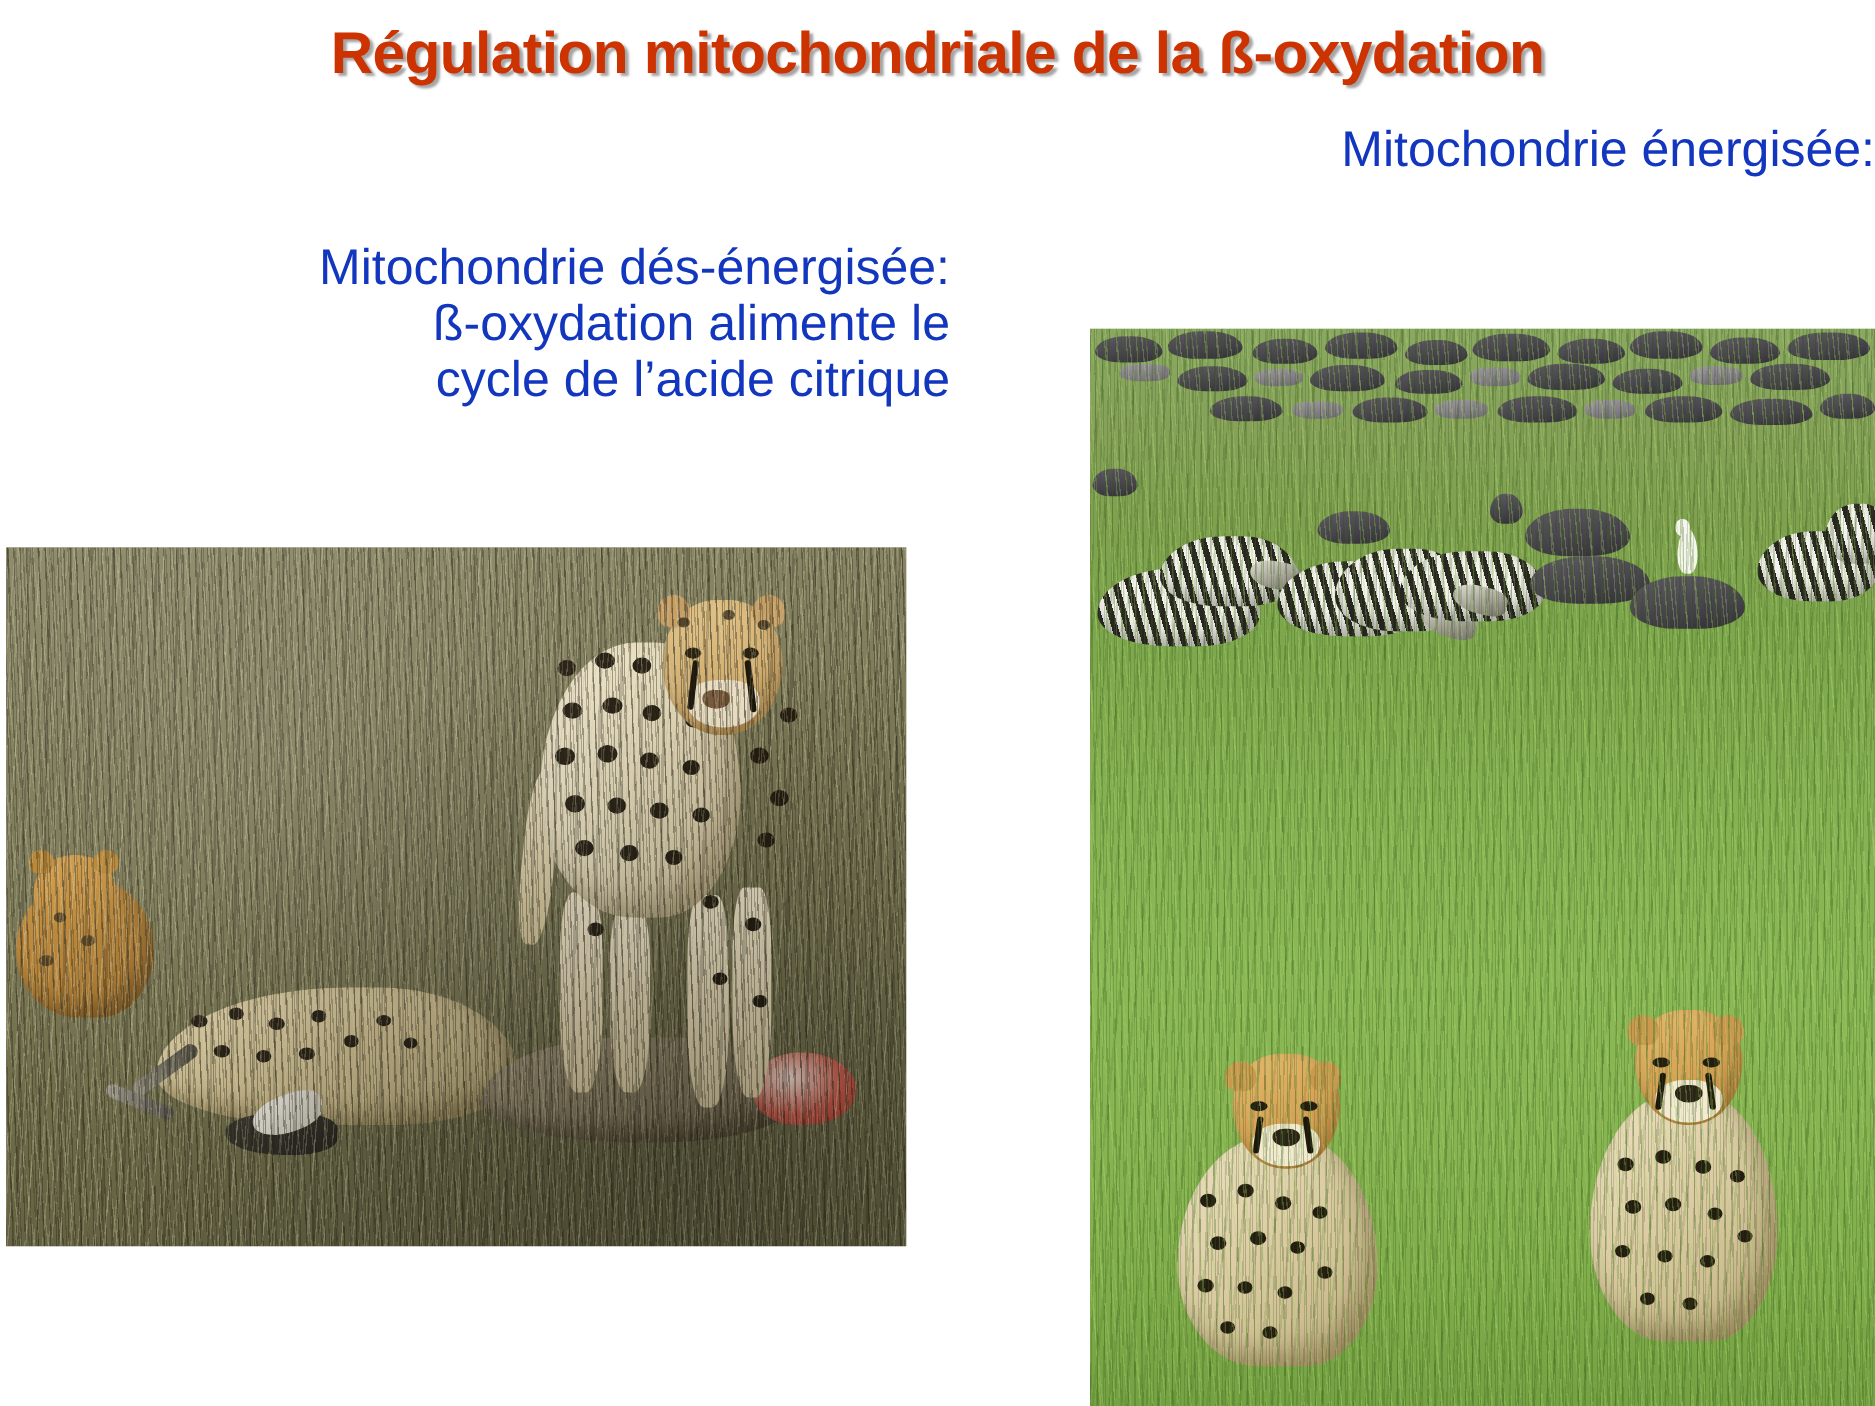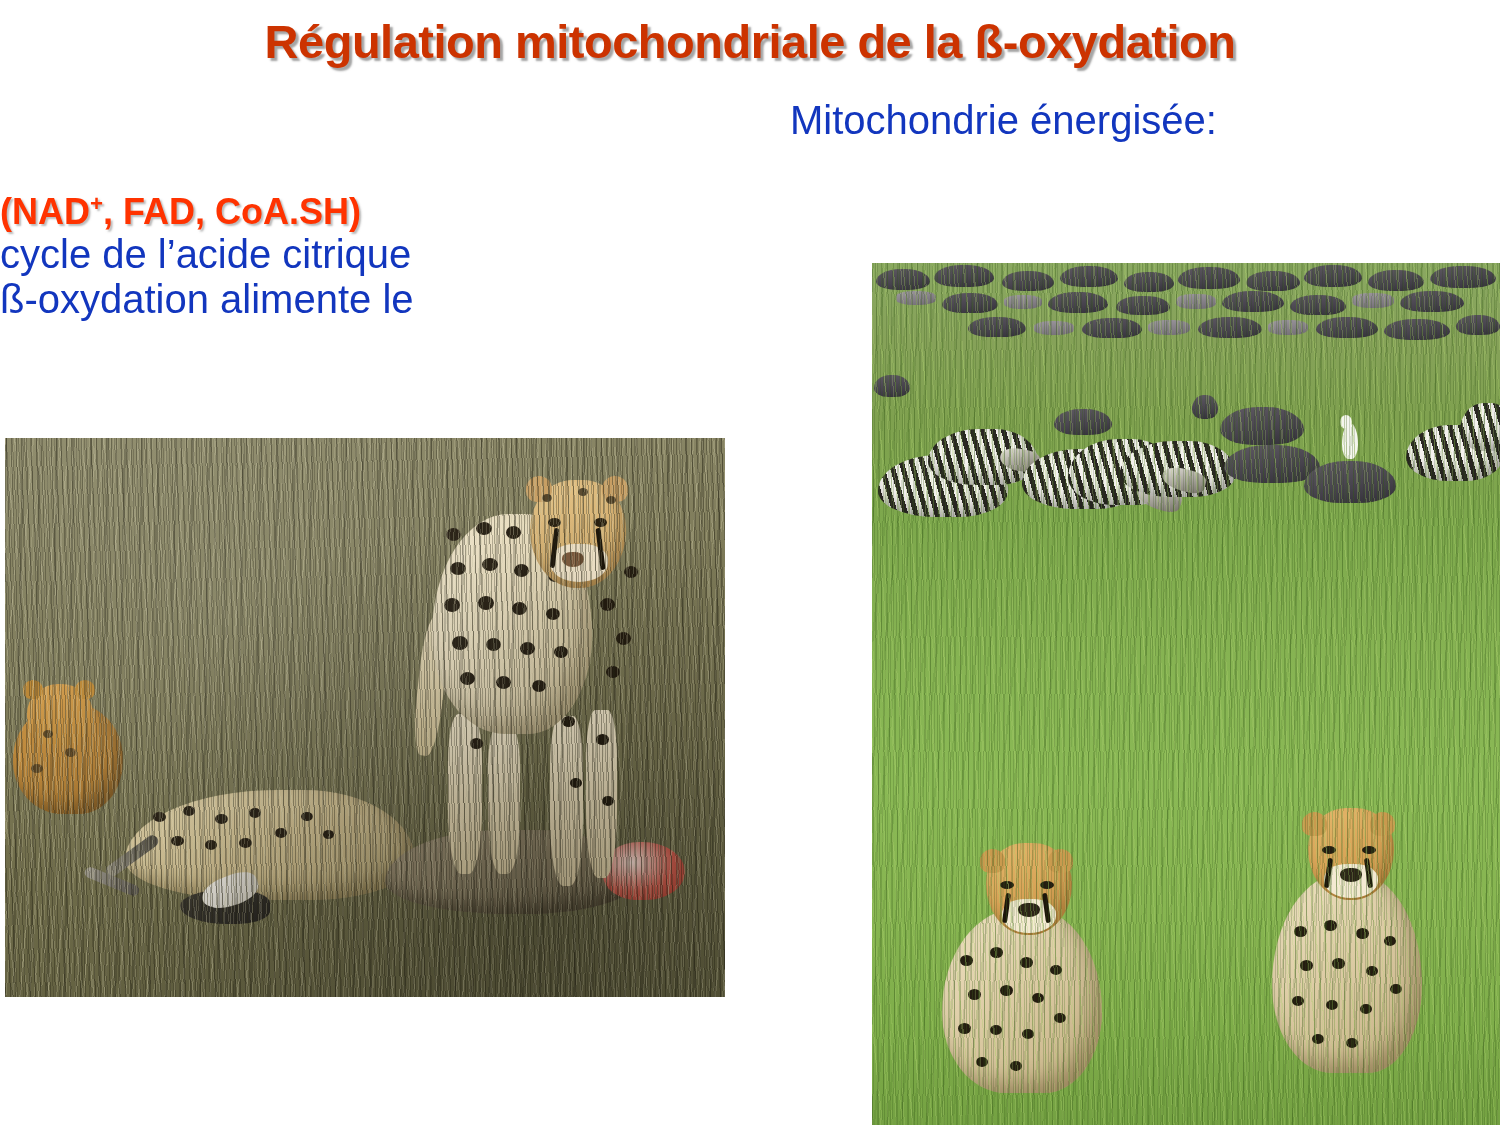--- a/index.html
+++ b/index.html
@@ -19,21 +19,21 @@
     text-align:center;
     font-size:47px;
     font-weight:bold;
     letter-spacing:-0.5px;
     color:#CC3300;
     text-shadow:3px 3px 2px rgba(90,90,90,0.55);
     white-space:nowrap;
   }
 
   
-  .textblock{position:absolute;text-align:left;line-height:1.12;}
+  .textblock{position:absolute;text-align:right;line-height:1.12;}
   .line-blue{color:#1236BE;font-size:40px;font-weight:normal;white-space:nowrap;}
   .line-red{
     color:#FF3300;font-size:36px;font-weight:bold;white-space:nowrap;
     text-shadow:2px 2px 2px rgba(120,120,120,0.5);
   }
   .line-green{
     color:#33CC33;font-size:36px;font-weight:bold;white-space:nowrap;
     text-shadow:2px 2px 2px rgba(120,120,120,0.5);
   }
   sup.plus{font-size:0.62em;vertical-align:super;line-height:0;}
@@ -178,23 +178,23 @@
   }
 </style>
 </head>
 <body>
 
 <div class="slide">
 
   <div class="title">Régulation mitochondriale de la ß-oxydation</div>
 
   <div class="textblock" id="left-text">
-    <div class="line-red"><span>(NAD</span><sup class="plus">+</sup><span>, FAD, CoA.SH)</span></div>
+    <div class="line-blue">Mitochondrie dés-énergisée:</div>
+    <div class="line-blue">ß-oxydation alimente le</div>
     <div class="line-blue">cycle de l’acide citrique</div>
-    <div class="line-blue">ß-oxydation alimente le</div>
   </div>
 
   <div class="textblock" id="right-text">
     <div class="line-blue">Mitochondrie énergisée:</div>
   </div>
 
   <div class="photo" id="photo-left">
     <div class="ph-canvas">
       <div class="dry-base"></div>
 

